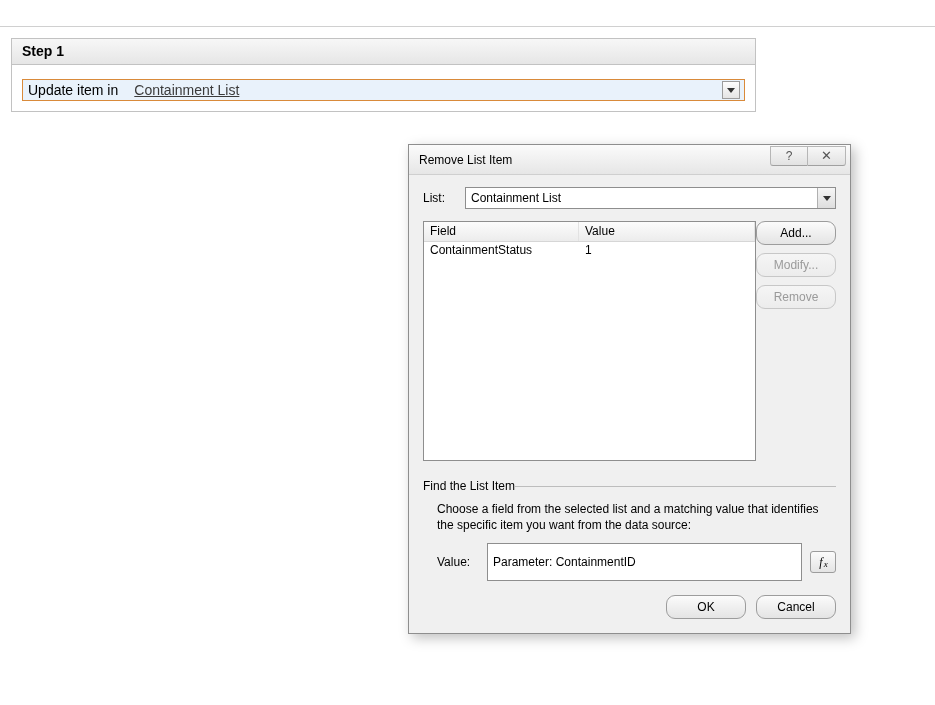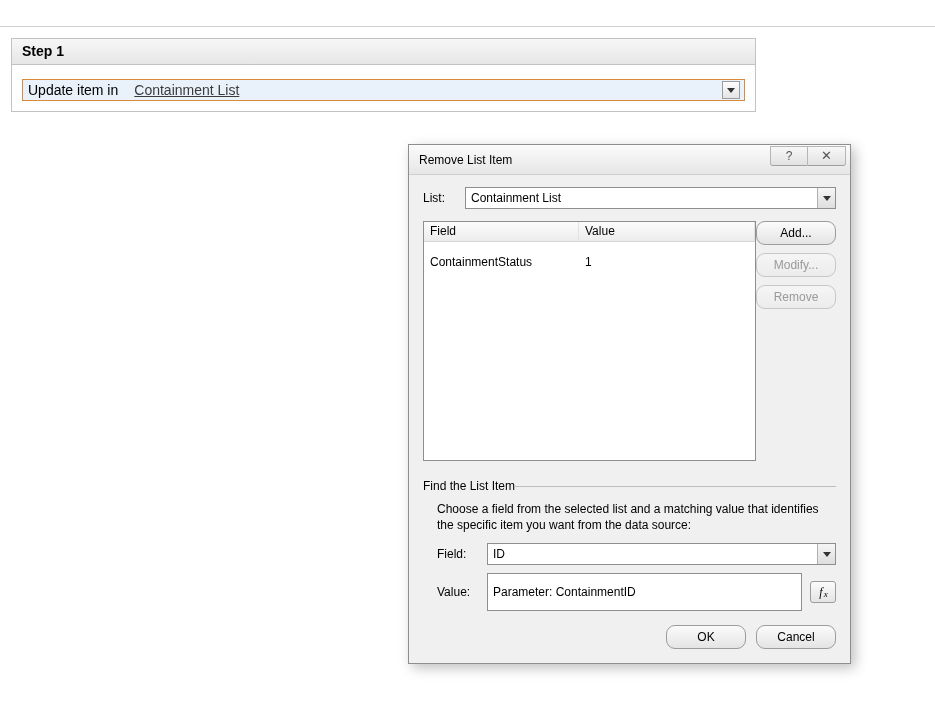--- a/index.html
+++ b/index.html
@@ -175,21 +175,20 @@
   }
   .col-field { width: 155px; }
   .col-value { flex: 1; border-right: none; }
   .grid-row {
     display: flex;
     height: 18px;
   }
   .grid-row .cell {
     padding: 1px 6px;
     font-size: 12px;
-    margin-top: 12px;
   }
   .btn-col {
     width: 80px;
     display: flex;
     flex-direction: column;
     gap: 8px;
   }
   .btn {
     height: 24px;
     border: 1px solid #9c9c9c;
@@ -326,29 +325,20 @@
       </div>
     </div>
 
     <div class="fieldset">
       <div class="fs-legend-row">
         <span>Find the List Item</span>
         <div class="line"></div>
       </div>
       <div class="fs-desc">Choose a field from the selected list and a matching value that identifies the specific item you want from the data source:</div>
 
-      <div class="fs-row">
-        <div class="label">Field:</div>
-        <div class="combo">
-          <span>ID</span>
-          <div class="combo-btn">
-            <div class="tri-down"></div>
-          </div>
-        </div>
-      </div>
 
       <div class="fs-row">
         <div class="label">Value:</div>
         <div class="textbox">
           <span>Parameter: ContainmentID</span>
         </div>
         <div class="fx-btn">
           <span>f</span>
             <span class="sub">x</span>
         </div>

